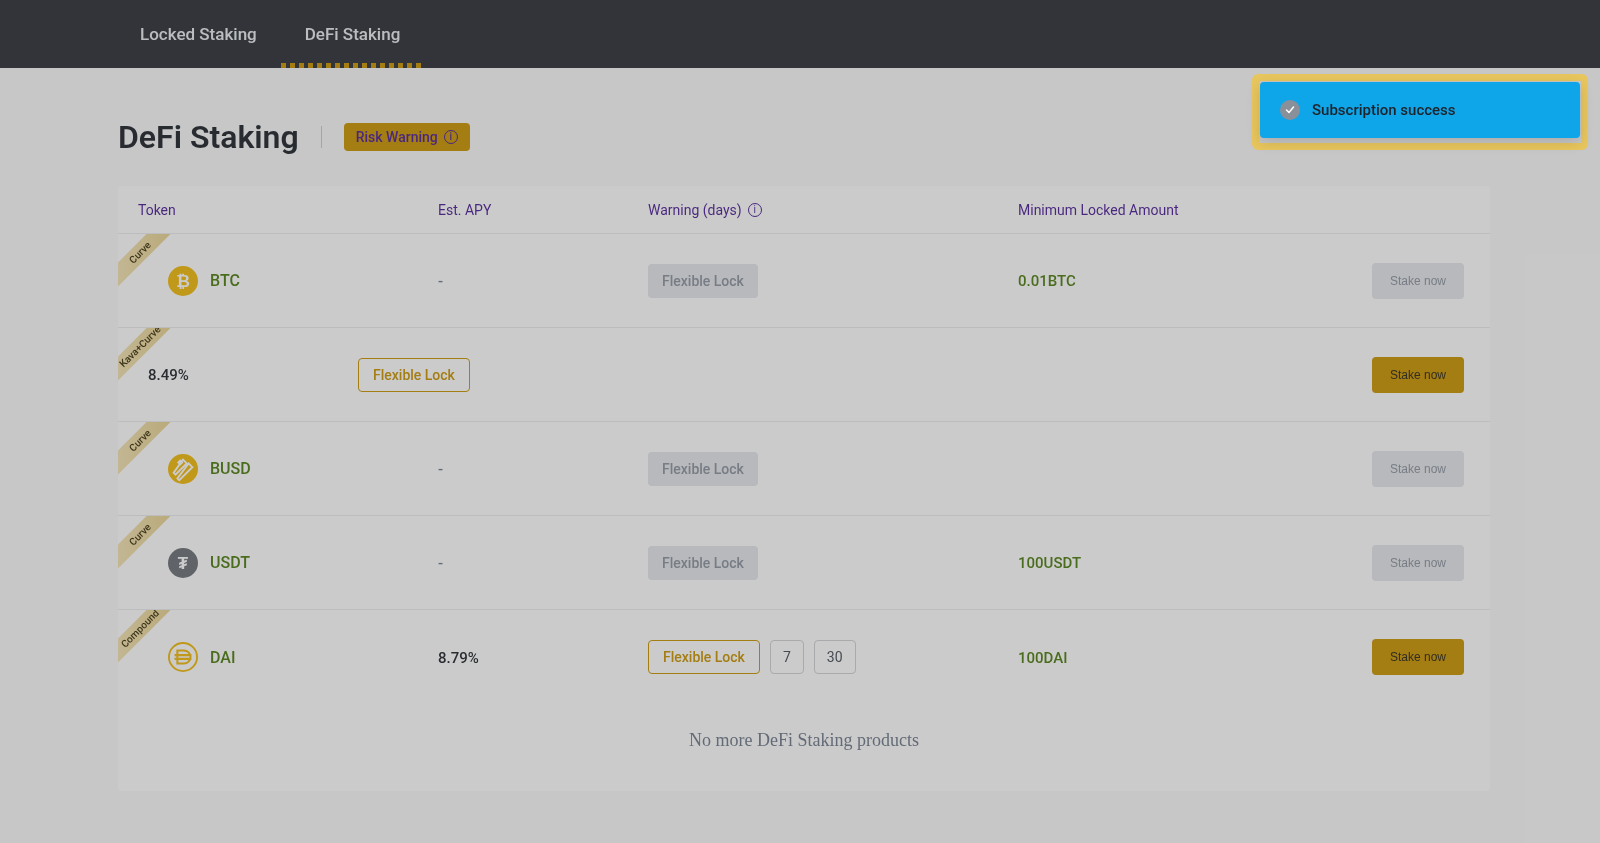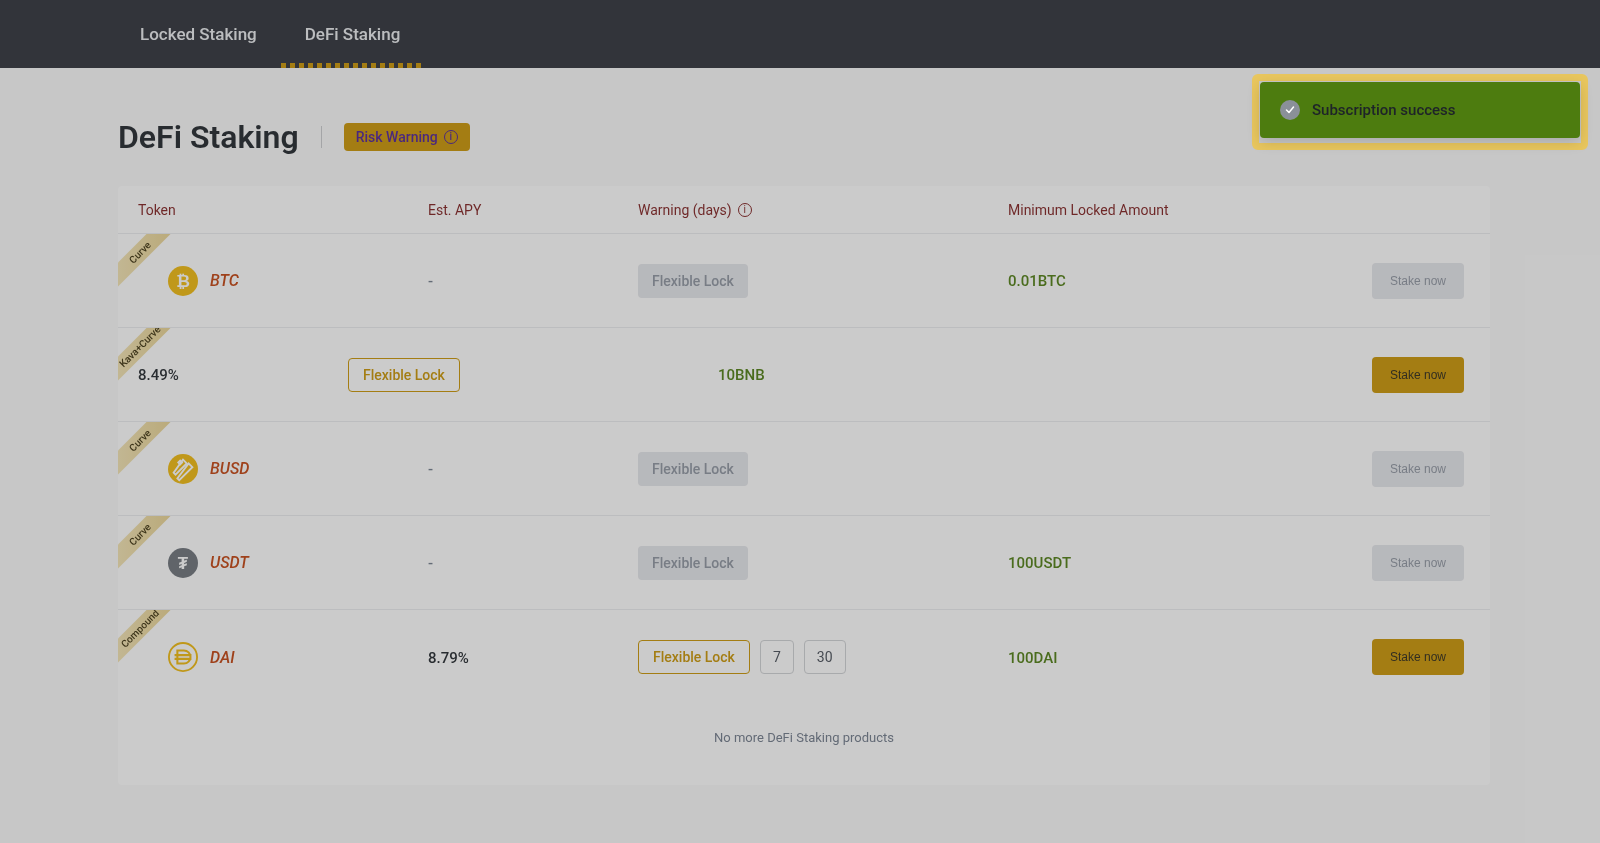--- a/index.html
+++ b/index.html
@@ -78,26 +78,26 @@
   }
   .table {
     background: #fff;
     border-radius: 4px;
   }
   .thead {
     display: flex;
     align-items: center;
     height: 48px;
     padding: 0 20px;
-    color: #7f1d1d;
+    color: #4c1d95;
     font-size: 14px;
     border-bottom: 1px solid #eaecef;
   }
   .col-token { width: 290px; }
-  .col-apy { width: 210px; }
+  .col-apy { width: 210px; margin-left: 10px; }
   .col-duration { width: 370px; display:flex; align-items:center; gap:6px;}
   .col-min { width: 300px; }
   .col-action { flex: 1; display:flex; justify-content:flex-end; padding-right: 6px;}
   .row {
     position: relative;
     display: flex;
     align-items: center;
     height: 94px;
     padding: 0 20px;
     border-bottom: 1px solid #eaecef;
@@ -122,21 +122,21 @@
     align-items: center;
     gap: 12px;
     padding-left: 30px;
   }
   .coin {
     width: 30px; height: 30px; border-radius: 50%;
     display:flex; align-items:center; justify-content:center;
     color:#fff; font-weight:700;
   }
   .coin svg { width: 30px; height: 30px; }
-  .tok-name { font-size: 16px; font-weight: 500; color:#c2410c;font-style:italic;}
+  .tok-name { font-size: 16px; font-weight: 500; color:#4d7c0f;}
   .apy-val { font-size: 15px; color:#1e2329; font-weight:500;}
   .apy-val.dash { color:#707a8a;}
   .dur-cell { display:flex; align-items:center; gap:10px;}
   .pill {
     border-radius: 4px;
     padding: 0 14px;
     height: 34px;
     display:flex; align-items:center;
     font-size: 14px;
     font-weight: 500;
@@ -173,29 +173,30 @@
   .stake-btn.disabled { background:#e4e6ea; color:#8c939f;}
   .info-icon {
     width:14px; height:14px; border:1.2px solid currentColor; border-radius:50%;
     display:inline-flex; align-items:center; justify-content:center;
     font-size:10px; line-height:1;
   }
   .no-more {
     text-align:center;
     padding: 26px 0 40px;
     color:#707a8a;
-    font-size:13px;
+    font-size:18px;
+    font-family:Liberation Serif, serif;
   }
   
   .toast {
     position:absolute;
     top: 82px;
     right: 20px;
     width: 320px;
-    background:#4d7c0f;
+    background:#0ea5e9;
     border-radius:4px;
     padding: 18px 20px;
     display:flex;
     align-items:center;
     gap:12px;
     z-index:100;
     box-shadow: 0 4px 14px rgba(0,0,0,0.15);
   }
   .toast-highlight {
     position:absolute;
@@ -274,21 +275,20 @@
           </div>
         </div>
         <div class="row">
           <div class="ribbon">Kava+Curve</div>
           <div class="col-apy"><span class="apy-val">8.49%</span></div>
           <div class="col-duration">
             <div class="dur-cell">
               <span class="pill active">Flexible Lock</span>
             </div>
           </div>
-          <div class="col-min"><span class="min-val">10BNB</span></div>
           <div class="col-action">
             <button class="stake-btn active">Stake now</button>
           </div>
         </div>
         <div class="row">
           <div class="ribbon">Curve</div>
           <div class="col-token">
             <div class="token-cell">
               <span class="coin">
                 <svg viewBox="0 0 32 32">

